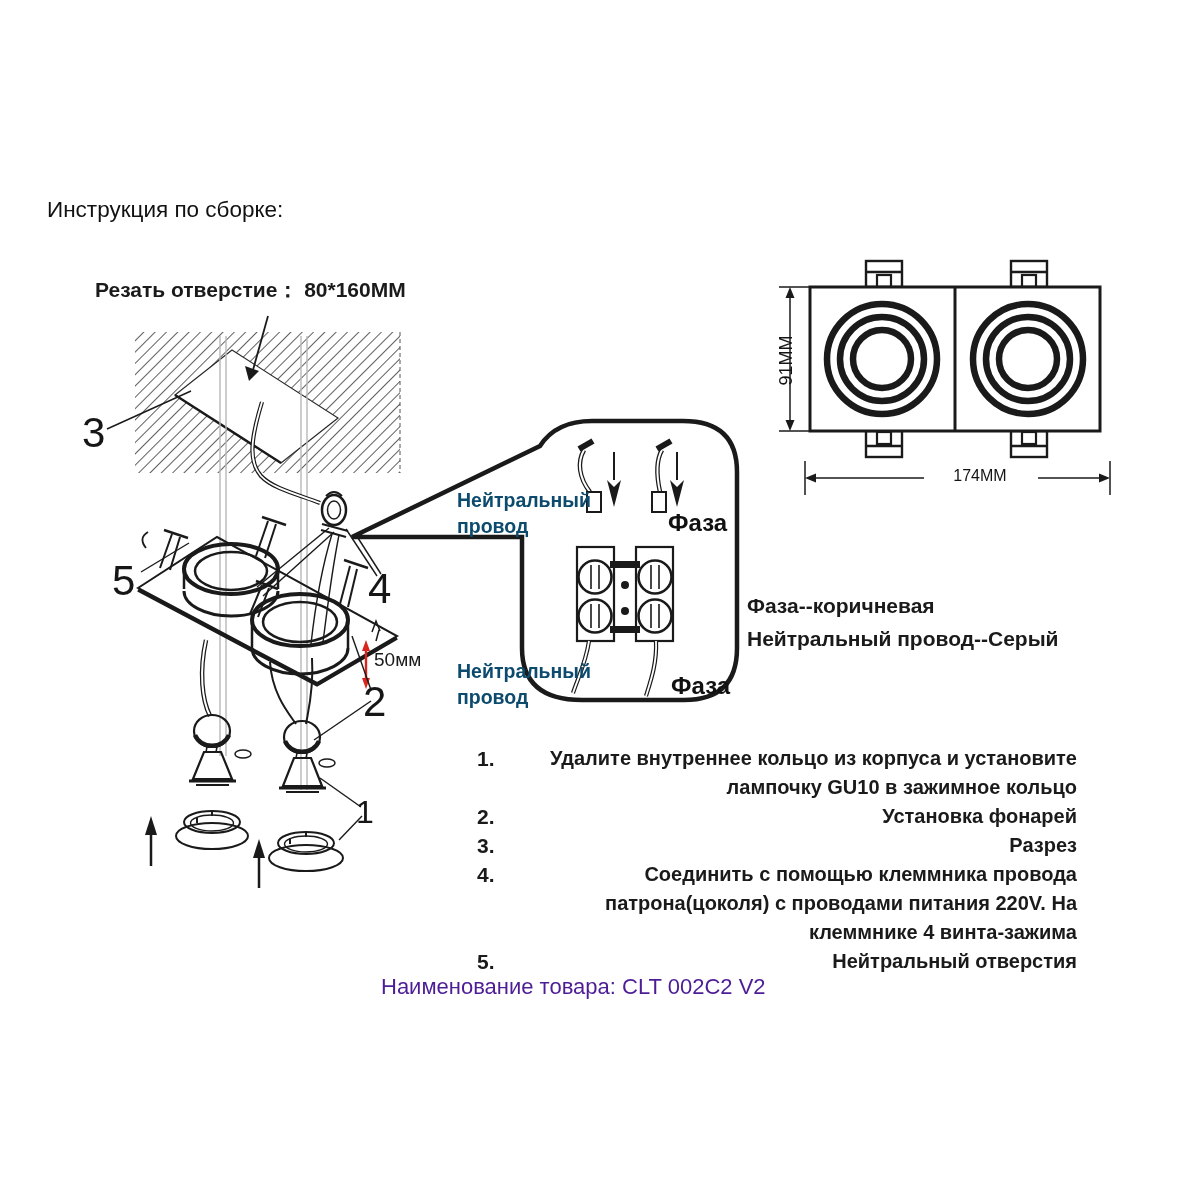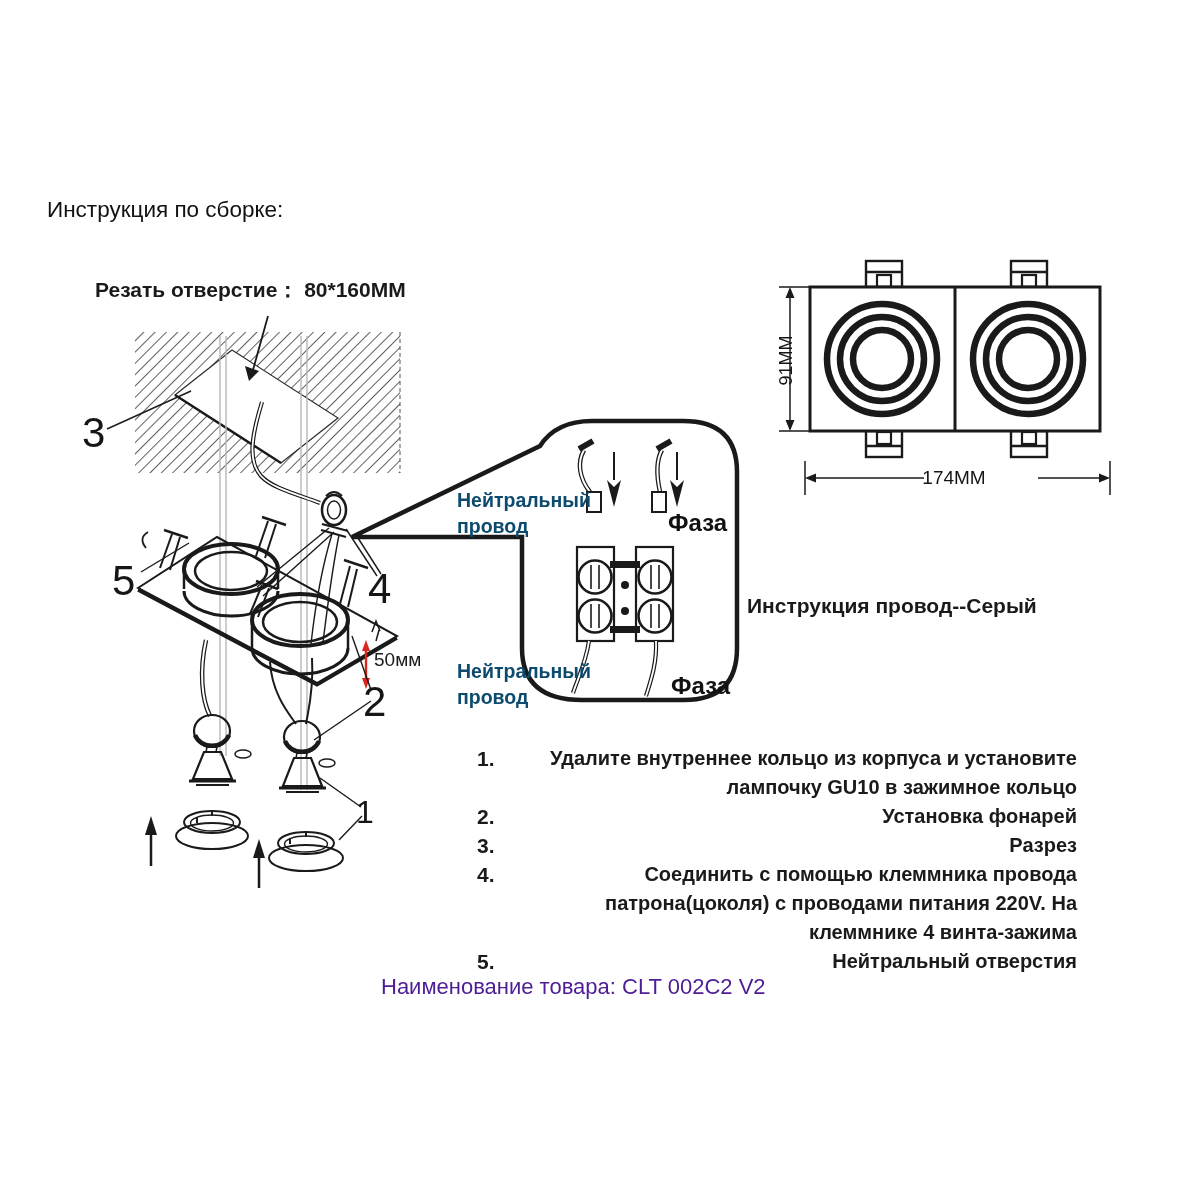--- a/index.html
+++ b/index.html
@@ -19,21 +19,21 @@
   .depth-label{left:374px;top:649px;font-size:19px;font-weight:500;}
   .wire-label{font-size:19.5px;font-weight:600;line-height:26px;color:#0c4a6e;}
   #nt-top{left:457px;top:487px;}
   #nt-bottom{left:457px;top:658px;}
   .phase-label{font-size:24px;font-weight:700;color:#111;}
   #ph-top{left:668px;top:509px;}
   #ph-bottom{left:671px;top:672px;}
   .legend{left:747px;top:589px;font-size:21px;font-weight:600;line-height:33px;white-space:nowrap;}
   .dim-label{font-size:18px;font-weight:400;color:#151515;}
   #dim-h{left:751px;top:350px;width:70px;text-align:center;transform:rotate(-90deg);}
-  #dim-w{left:904px;top:467px;width:100px;text-align:center;font-size:19px;}
+  #dim-w{left:930px;top:467px;width:100px;text-align:center;font-size:16px;}
   .steps{left:477px;top:744px;width:610px;white-space:normal;}
   .step{display:flex;margin:0;}
   .step-num{width:40px;flex:0 0 40px;font-size:21px;font-weight:600;line-height:29px;}
   .step-text{width:560px;font-size:20px;font-weight:600;line-height:29px;text-align:right;}
   .product{left:381px;top:974px;font-size:22px;font-weight:400;color:#4c1d95;}
   svg{position:absolute;left:0;top:0;}
 </style>
 </head>
 <body>
 
@@ -291,21 +291,22 @@
   <div>провод</div>
 </div>
 <div class="abs phase-label" id="ph-top">Фаза</div>
 <div class="abs wire-label" id="nt-bottom">
   <div>Нейтральный</div>
   <div>провод</div>
 </div>
 <div class="abs phase-label" id="ph-bottom">Фаза</div>
 
 <div class="abs legend">
-  <div>Инструкция провод--Серый</div>
+  <div>Фаза--коричневая</div>
+  <div>Нейтральный провод--Серый</div>
 </div>
 
 <div class="abs dim-label" id="dim-h">91MM</div>
 <div class="abs dim-label" id="dim-w">174MM</div>
 
 <div class="abs steps">
   <div class="step">
     <div class="step-num">1.</div>
     <div class="step-text">Удалите внутреннее кольцо из корпуса и установите лампочку GU10 в зажимное кольцо</div>
   </div>

